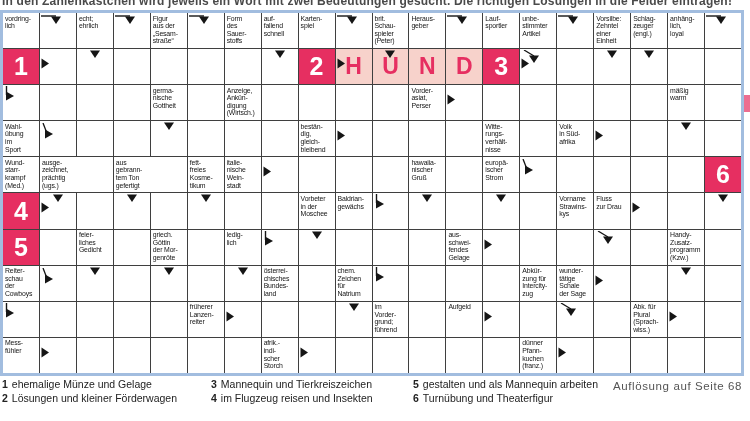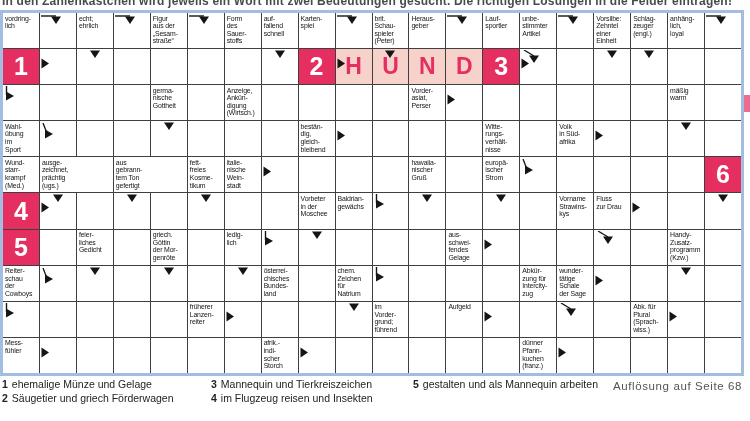--- a/index.html
+++ b/index.html
@@ -702,23 +702,24 @@
       <div class="cell answer" style="grid-area: 10 / 19;"></div>
       <div class="cell answer" style="grid-area: 10 / 20;"></div>
     </div>
 </div>
 
 <div class="edge-decor"></div>
 
 <div class="legend">
   <div class="legend-col" style="left:2px;">
     <div class="line"><b>1</b><span>ehemalige Münze und Gelage</span></div>
-    <div class="line"><b>2</b><span>Säugetier und griech Förderwagen</span></div>
+    <div class="line"><b>2</b><span>Lösungen und kleiner Förderwagen</span></div>
   </div>
   <div class="legend-col" style="left:211px;">
     <div class="line"><b>3</b><span>Mannequin und Tierkreiszeichen</span></div>
     <div class="line"><b>4</b><span>im Flugzeug reisen und Insekten</span></div>
   </div>
   <div class="legend-col" style="left:413px;">
     <div class="line"><b>5</b><span>gestalten und als Mannequin arbeiten</span></div>
+    <div class="line"><b>6</b><span>Turnübung und Theaterfigur</span></div>
   </div>
   <div class="solution-note">Auflösung auf Seite 68</div>
 </div>
 
 </body></html>

